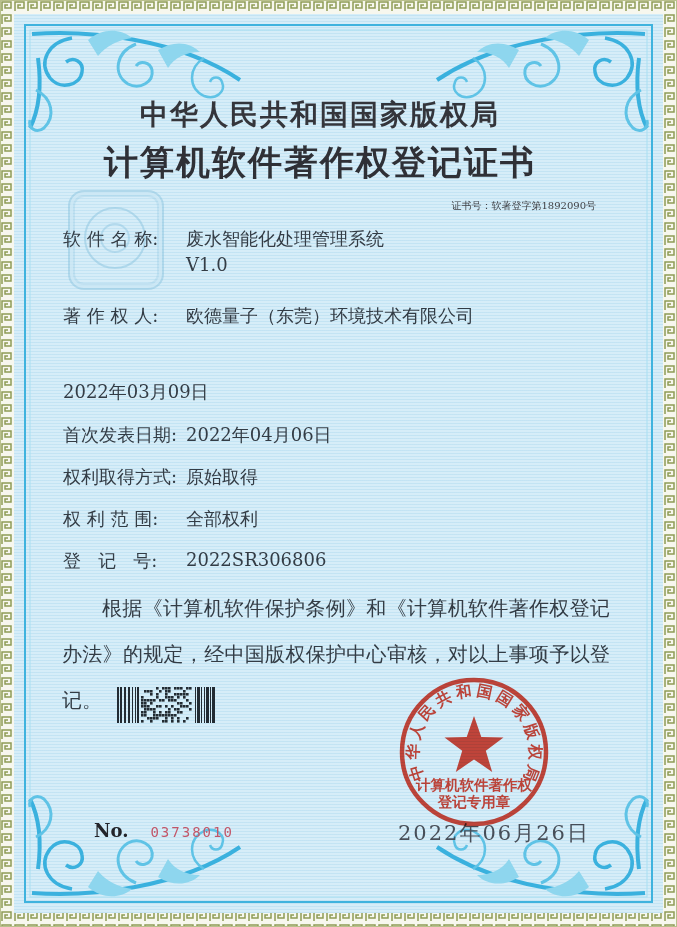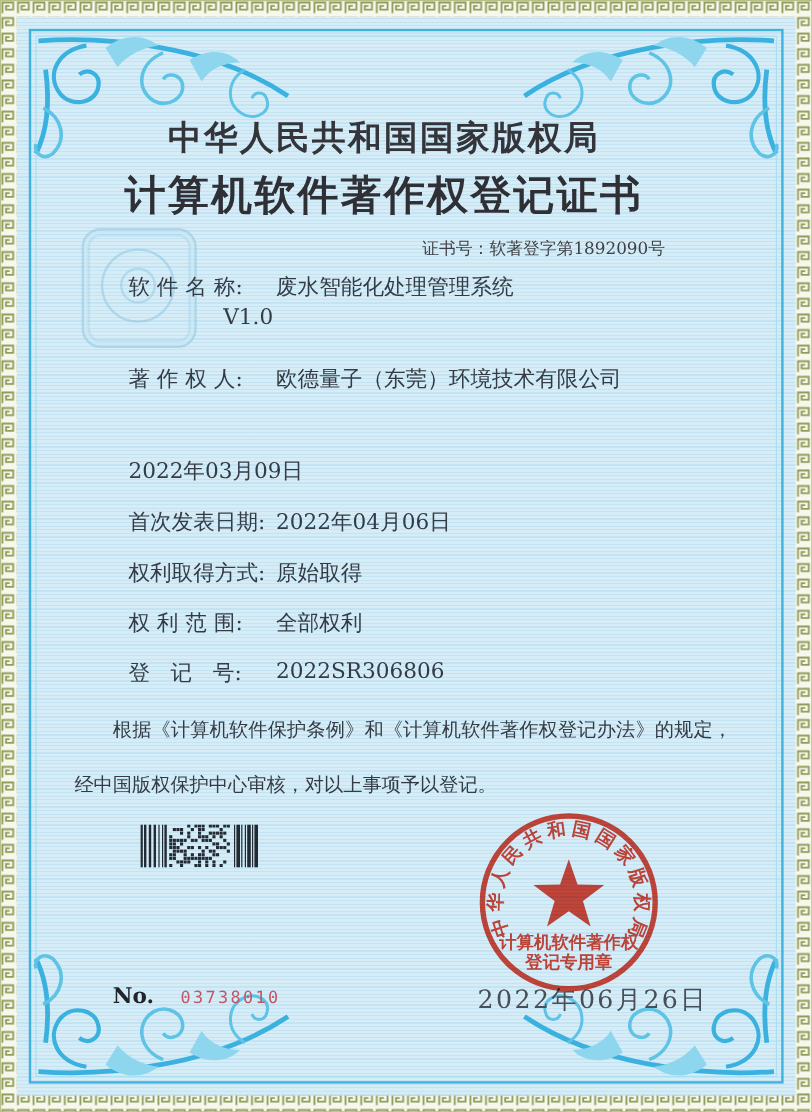--- a/index.html
+++ b/index.html
@@ -9,28 +9,28 @@
     background-image:repeating-linear-gradient(180deg, rgba(120,190,225,.20) 0 1px, rgba(255,255,255,0) 1px 3px);
     font-family:"DejaVu Serif","Liberation Serif",serif;
     color:#333c45;
     text-decoration:underline;
   }
   .deco{position:absolute;left:0;top:0;z-index:0;}
   .content{position:absolute;left:0;top:0;width:100%;height:100%;z-index:2;}
   .title{position:absolute;left:30px;width:580px;text-align:center;font-weight:bold;color:#34353b;}
   .title-authority{top:96px;font-size:28px;letter-spacing:2px;}
   .title-certificate{top:140px;font-size:34px;letter-spacing:2px;color:#2f3036;}
-  .certno{position:absolute;left:310px;top:199px;width:286px;text-align:center;font-size:14px;color:#3f4045;}
+  .certno{position:absolute;left:310px;top:199px;width:286px;text-align:right;font-size:10px;color:#3f4045;}
   .certno span{white-space:pre;}
-  .row{position:absolute;left:63px;display:flex;font-size:18px;margin-left:44px;}
+  .row{position:absolute;left:63px;display:flex;font-size:18px;}
   .row .label{flex:none;width:123px;white-space:pre;}
   .row .value{white-space:pre;}
   .r0{top:227px}.r1{top:304px}.r2{top:380px}.r3{top:423px}.r4{top:465px}.r5{top:507px}.r6{top:549px}
   .value-line2{position:absolute;left:186px;top:254px;font-size:18px;}
-  .statement{position:absolute;left:62px;top:585px;width:548px;font-size:16px;line-height:46px;text-indent:2em;text-align:justify;}
+  .statement{position:absolute;left:62px;top:585px;width:548px;font-size:20px;line-height:46px;text-indent:2em;text-align:justify;}
   .barcode{position:absolute;left:117px;top:687px;width:100px;height:36px;}
   .seal{position:absolute;left:389px;top:667px;z-index:3;mix-blend-mode:multiply;opacity:.93;}
   .seal text{font-family:"DejaVu Serif","Liberation Serif",serif;}
   .issue-date{position:absolute;left:398px;top:819px;z-index:4;font-size:21px;letter-spacing:2px;color:#474e58;}
   .serial{position:absolute;left:94px;top:820px;display:flex;gap:22px;align-items:baseline;}
   .serial .no{font-size:18px;font-weight:600;color:#23242a;}
   .serial .num{font-size:14px;letter-spacing:2px;color:#c25668;font-family:"DejaVu Sans Mono","Liberation Mono",monospace;text-align:center;}
   .emboss{position:absolute;left:68px;top:190px;width:92px;height:96px;z-index:1;
     border:2px solid rgba(130,190,220,.45);border-radius:16px;
     box-shadow:inset 0 0 0 3px rgba(214,237,248,.6), inset 0 0 0 5px rgba(130,190,220,.25);}

